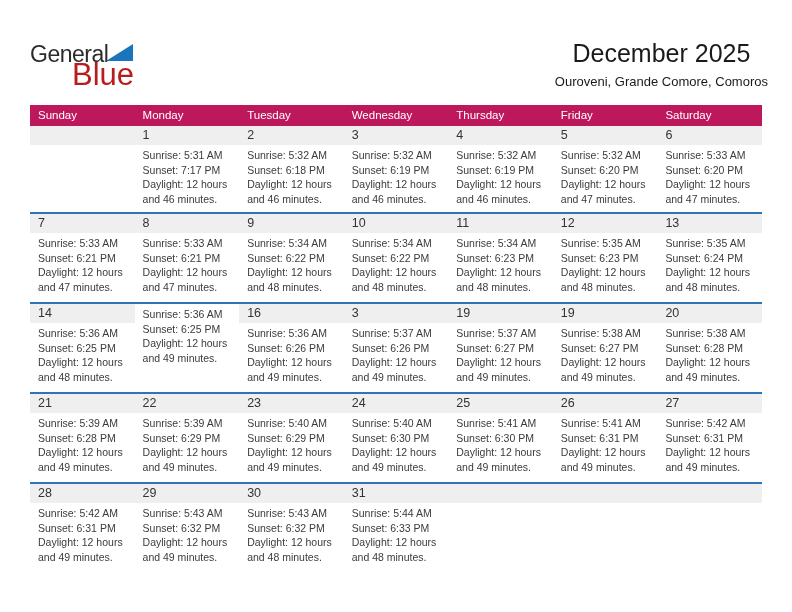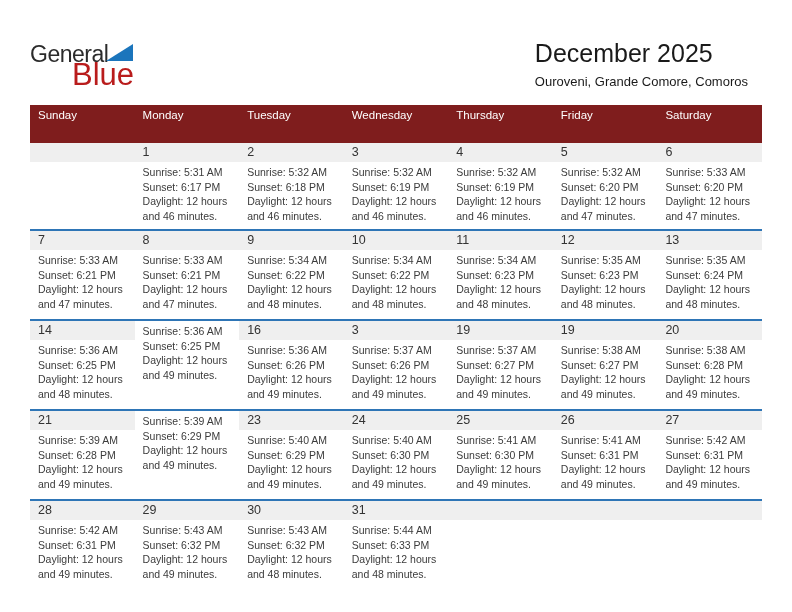--- a/index.html
+++ b/index.html
@@ -8,27 +8,27 @@
   .page { position: relative; width: 792px; height: 612px; background: #fff; overflow: hidden; }
 
   
   .logo { position: absolute; left: 30px; top: 43px; width: 120px; height: 46px; }
   .logo-general { font-size: 23px; color: #2b2b2b; letter-spacing: -0.5px; line-height: 23px; }
   .logo-triangle { position: absolute; left: 76px; top: 1px; width: 27px; height: 17px;
     background: #1b75bc; clip-path: polygon(100% 0, 100% 100%, 0 100%); }
   .logo-blue { position: absolute; left: 42px; top: 20px; font-size: 31px; color: #b91c1c; line-height: 23px; }
 
   
-  .titleblock { position: absolute; right: 44px; top: 38px; text-align: left; }
+  .titleblock { position: absolute; right: 24px; top: 38px; text-align: center; }
   .title { font-size: 25px; font-weight: normal; color: #1a1a1a; line-height: 30px; }
   .subtitle { font-size: 13px; color: #1a1a1a; margin-top: 6px; }
 
   
   .calendar { position: absolute; left: 30px; top: 105px; width: 732px; }
-  .weekday-row { display: grid; grid-template-columns: repeat(7, 1fr); background: #7f1d1d; height: 38px; }
+  .weekday-row { display: grid; grid-template-columns: repeat(7, 1fr); background: #be185d; height: 21px; }
   .weekday-cell { color: #ffffff; font-size: 11.5px; line-height: 21px; padding-left: 8px;
     white-space: nowrap; overflow: hidden; }
   .weeks { width: 100%; }
   .week { display: grid; grid-template-columns: repeat(7, 1fr); min-height: 90px; background: #fff; }
   .week:first-child { min-height: 86px; }
   .week + .week { border-top: 2px solid #2e75b6; }
   .daynum { background: #efefef; height: 19px; font-size: 12.5px; line-height: 19px;
     padding-left: 8px; color: #333; }
   .details { padding: 3px 4px 0 8px; font-size: 10.5px; line-height: 14.5px; color: #3b3b3b;
     white-space: pre-line; }
@@ -60,21 +60,21 @@
       <div class="weekday-cell">Saturday</div>
     </div>
     <div class="weeks">
         <div class="week">
           <div class="cell">
             <div class="daynum"></div>
           </div>
           <div class="cell">
             <div class="daynum">1</div>
             <div class="details">Sunrise: 5:31 AM
-Sunset: 6:17 PM
+Sunset: 7:17 PM
 Daylight: 12 hours and 46 minutes.</div>
           </div>
           <div class="cell">
             <div class="daynum">2</div>
             <div class="details">Sunrise: 5:32 AM
 Sunset: 6:18 PM
 Daylight: 12 hours and 46 minutes.</div>
           </div>
           <div class="cell">
             <div class="daynum">3</div>
@@ -189,20 +189,21 @@
           </div>
         </div>
         <div class="week">
           <div class="cell">
             <div class="daynum">21</div>
             <div class="details">Sunrise: 5:39 AM
 Sunset: 6:28 PM
 Daylight: 12 hours and 49 minutes.</div>
           </div>
           <div class="cell">
+            <div class="daynum">22</div>
             <div class="details">Sunrise: 5:39 AM
 Sunset: 6:29 PM
 Daylight: 12 hours and 49 minutes.</div>
           </div>
           <div class="cell">
             <div class="daynum">23</div>
             <div class="details">Sunrise: 5:40 AM
 Sunset: 6:29 PM
 Daylight: 12 hours and 49 minutes.</div>
           </div>

